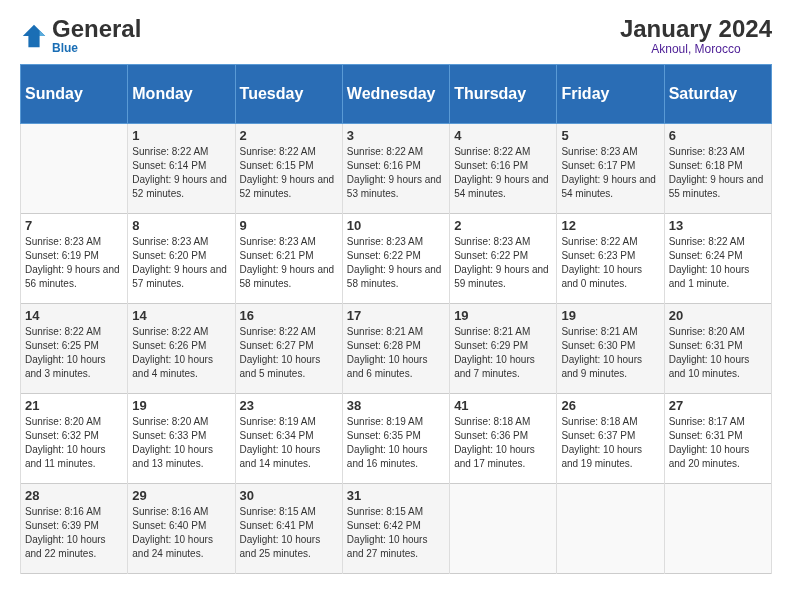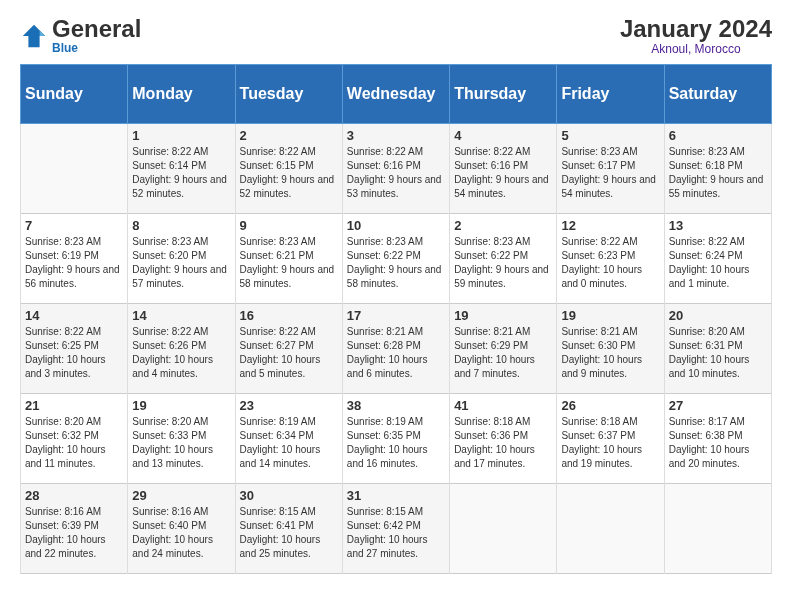--- a/index.html
+++ b/index.html
@@ -305,21 +305,21 @@
           </td>
           <td>
             <span class="day-num">26</span>
             <div class="cell-content" style="white-space: pre-line;">Sunrise: 8:18 AM
 Sunset: 6:37 PM
 Daylight: 10 hours and 19 minutes.</div>
           </td>
           <td>
             <span class="day-num">27</span>
             <div class="cell-content" style="white-space: pre-line;">Sunrise: 8:17 AM
-Sunset: 6:38 PM
+Sunset: 6:31 PM
 Daylight: 10 hours and 20 minutes.</div>
           </td>
         </tr>
         <tr>
           <td>
             <span class="day-num">28</span>
             <div class="cell-content" style="white-space: pre-line;">Sunrise: 8:16 AM
 Sunset: 6:39 PM
 Daylight: 10 hours and 22 minutes.</div>
           </td>

